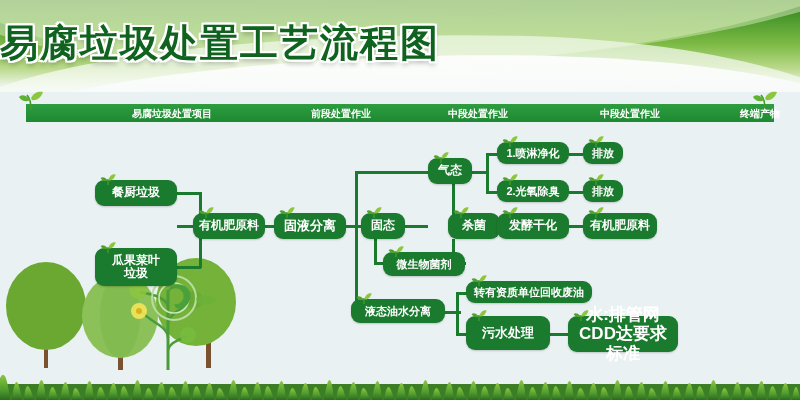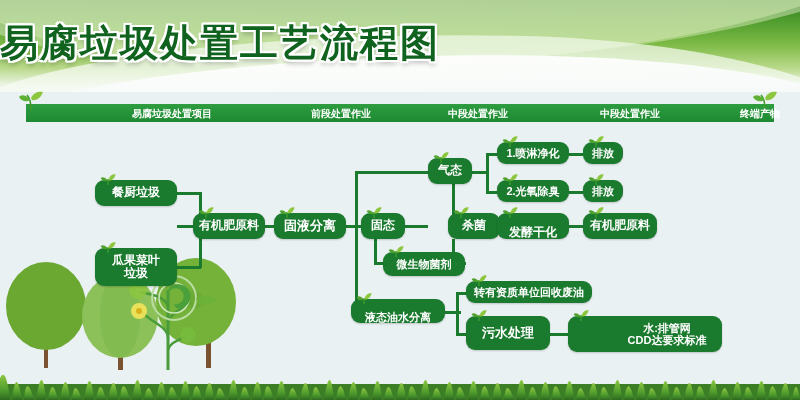--- a/index.html
+++ b/index.html
@@ -313,21 +313,21 @@
         <span>排放</span>
       </div>
       <div class="box" style="left: 448px; top: 213px; width: 52px; height: 26px; font-size: 12px;">
         <svg class="leaf" viewBox="0 0 16 12">
           <path d="M8 12 L8 6" stroke="#3f9d2c" stroke-width="1.4" fill="none"></path>
           <path d="M7.5 7 C4 3.5 2 4 0.6 5.2 C2.6 8.4 6 8.6 7.6 7.6 Z" fill="#4fa32c"></path>
           <path d="M8.4 6.4 C10.3 1.8 13.6 0.9 15.6 1.4 C14.4 5.8 11 8 8.6 7.4 Z" fill="#8cc63f"></path>
         </svg>
         <span>杀菌</span>
       </div>
-      <div class="box" style="left: 497px; top: 213px; width: 72px; height: 26px; font-size: 12px; align-items: flex-end;">
+      <div class="box" style="left: 497px; top: 213px; width: 72px; height: 26px; font-size: 12px;">
         <svg class="leaf" viewBox="0 0 16 12">
           <path d="M8 12 L8 6" stroke="#3f9d2c" stroke-width="1.4" fill="none"></path>
           <path d="M7.5 7 C4 3.5 2 4 0.6 5.2 C2.6 8.4 6 8.6 7.6 7.6 Z" fill="#4fa32c"></path>
           <path d="M8.4 6.4 C10.3 1.8 13.6 0.9 15.6 1.4 C14.4 5.8 11 8 8.6 7.4 Z" fill="#8cc63f"></path>
         </svg>
         <span>发酵干化</span>
       </div>
       <div class="box" style="left: 583px; top: 213px; width: 74px; height: 26px; font-size: 12px;">
         <svg class="leaf" viewBox="0 0 16 12">
           <path d="M8 12 L8 6" stroke="#3f9d2c" stroke-width="1.4" fill="none"></path>
@@ -337,21 +337,21 @@
         <span>有机肥原料</span>
       </div>
       <div class="box" style="left: 383px; top: 252px; width: 82px; height: 24px; font-size: 11px;">
         <svg class="leaf" viewBox="0 0 16 12">
           <path d="M8 12 L8 6" stroke="#3f9d2c" stroke-width="1.4" fill="none"></path>
           <path d="M7.5 7 C4 3.5 2 4 0.6 5.2 C2.6 8.4 6 8.6 7.6 7.6 Z" fill="#4fa32c"></path>
           <path d="M8.4 6.4 C10.3 1.8 13.6 0.9 15.6 1.4 C14.4 5.8 11 8 8.6 7.4 Z" fill="#8cc63f"></path>
         </svg>
         <span>微生物菌剂</span>
       </div>
-      <div class="box" style="left: 351px; top: 299px; width: 94px; height: 24px; font-size: 11px; align-items: flex-end;">
+      <div class="box" style="left: 351px; top: 299px; width: 94px; height: 24px; font-size: 11px;">
         <svg class="leaf" viewBox="0 0 16 12">
           <path d="M8 12 L8 6" stroke="#3f9d2c" stroke-width="1.4" fill="none"></path>
           <path d="M7.5 7 C4 3.5 2 4 0.6 5.2 C2.6 8.4 6 8.6 7.6 7.6 Z" fill="#4fa32c"></path>
           <path d="M8.4 6.4 C10.3 1.8 13.6 0.9 15.6 1.4 C14.4 5.8 11 8 8.6 7.4 Z" fill="#8cc63f"></path>
         </svg>
         <span>液态油水分离</span>
       </div>
       <div class="box" style="left: 466px; top: 281px; width: 126px; height: 22px; font-size: 11px;">
         <svg class="leaf" viewBox="0 0 16 12">
           <path d="M8 12 L8 6" stroke="#3f9d2c" stroke-width="1.4" fill="none"></path>
@@ -361,21 +361,21 @@
         <span>转有资质单位回收废油</span>
       </div>
       <div class="box" style="left: 466px; top: 316px; width: 84px; height: 34px; font-size: 13px;">
         <svg class="leaf" viewBox="0 0 16 12">
           <path d="M8 12 L8 6" stroke="#3f9d2c" stroke-width="1.4" fill="none"></path>
           <path d="M7.5 7 C4 3.5 2 4 0.6 5.2 C2.6 8.4 6 8.6 7.6 7.6 Z" fill="#4fa32c"></path>
           <path d="M8.4 6.4 C10.3 1.8 13.6 0.9 15.6 1.4 C14.4 5.8 11 8 8.6 7.4 Z" fill="#8cc63f"></path>
         </svg>
         <span>污水处理</span>
       </div>
-      <div class="box" style="left: 568px; top: 316px; width: 110px; height: 36px; font-size: 11px; padding-left: 44px;">
+      <div class="box" style="left: 568px; top: 316px; width: 110px; height: 36px; font-size: 17px;">
         <svg class="leaf" viewBox="0 0 16 12">
           <path d="M8 12 L8 6" stroke="#3f9d2c" stroke-width="1.4" fill="none"></path>
           <path d="M7.5 7 C4 3.5 2 4 0.6 5.2 C2.6 8.4 6 8.6 7.6 7.6 Z" fill="#4fa32c"></path>
           <path d="M8.4 6.4 C10.3 1.8 13.6 0.9 15.6 1.4 C14.4 5.8 11 8 8.6 7.4 Z" fill="#8cc63f"></path>
         </svg>
         <span>水:排管网<br>CDD达要求标准</span>
       </div>
     </div>
 
 </div>

